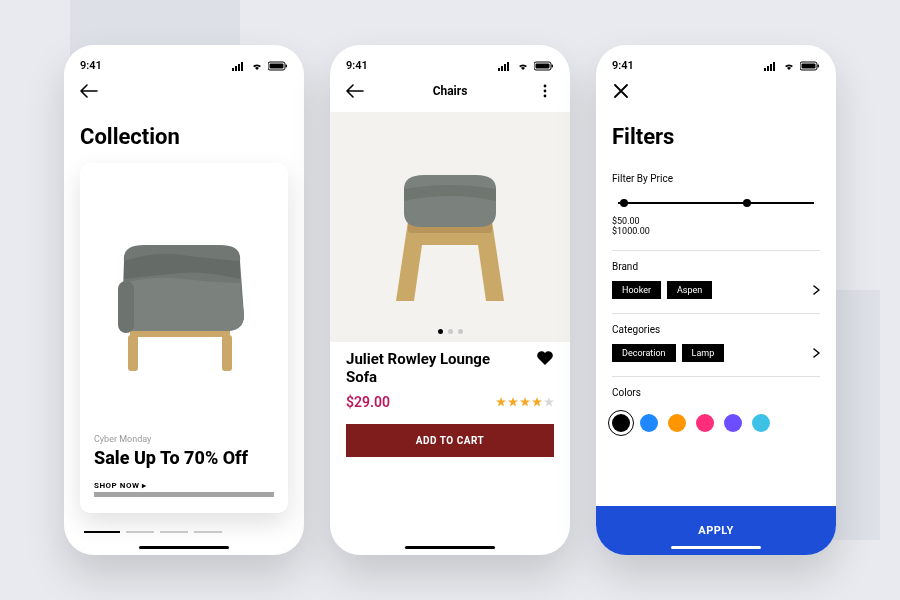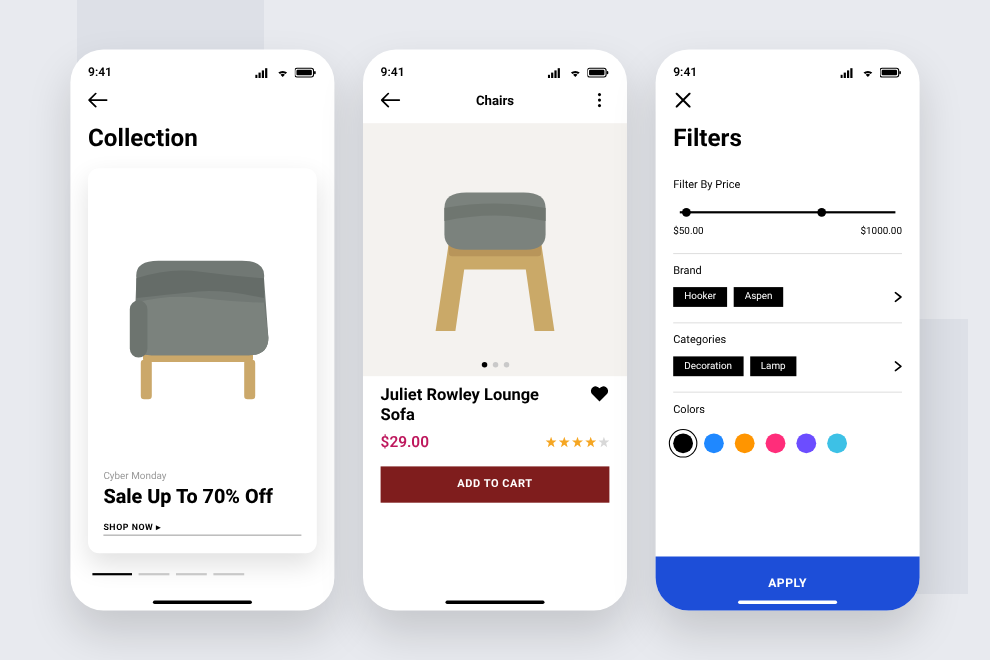--- a/index.html
+++ b/index.html
@@ -45,40 +45,40 @@
   .status-right svg { display:block; }
   .nav-bar {
     display: flex;
     align-items: center;
     justify-content: space-between;
     height: 22px;
     margin-bottom: 10px;
   }
   .nav-title { font-size: 12px; font-weight: 700; }
   .icon-btn { width:18px; height:18px; display:flex; align-items:center; justify-content:center; cursor:pointer; }
-  .heading { font-size: 22px; font-weight: 700; margin: 2px 0 14px 0; }
+  .heading { font-size: 22px; font-weight: 700; margin: 12px 0 14px 0; }
   
   .promo-card {
     background:#fff;
     border-radius: 10px;
     box-shadow: 0 10px 24px rgba(0,0,0,0.12);
     padding: 10px 14px 16px 14px;
     height: 350px;
     display:flex;
     flex-direction:column;
   }
   .promo-image {
     flex: 1;
     display:flex;
     align-items:center;
     justify-content:center;
   }
   .promo-eyebrow { font-size:9px; color:#9a9a9a; margin-top:6px; }
   .promo-title { font-size:18px; font-weight:800; line-height:1.2; margin-top:3px; }
-  .promo-cta { font-size:8px; font-weight:700; margin-top:12px; display:inline-block; border-bottom:1px solid #a3a3a3; padding-bottom:2px; letter-spacing:.5px; cursor:pointer; }
+  .promo-cta { font-size:8px; font-weight:700; margin-top:12px; display:inline-block; border-bottom:5px solid #a3a3a3; padding-bottom:2px; letter-spacing:.5px; cursor:pointer; }
   .pager { display:flex; gap:6px; margin-top:18px; justify-content:flex-start; padding-left:4px; }
   .pager span { height:1.5px; background:#c8c8c8; }
   .pager span.active { background:#000; }
   .home-indicator { position:absolute; bottom:6px; left:50%; transform:translateX(-50%); width:90px; height:3px; border-radius:3px; background:#000; }
   
   .product-image-wrap {
     height: 230px;
     margin: 0 -16px;
     display:flex;
     flex-direction:column;
@@ -102,21 +102,21 @@
     text-align:center;
     font-size:10px; font-weight:700;
     letter-spacing:.5px;
     padding:11px 0;
     cursor:pointer;
   }
   
   .section-label { font-size:10px; margin-top:10px; margin-bottom:8px; }
   .price-slider { position:relative; height:2px; background:#000; margin:10px 6px 8px 6px; }
   .price-slider .handle { position:absolute; top:50%; transform:translate(-50%,-50%); width:8px; height:8px; background:#000; border-radius:50%; cursor:pointer; }
-  .price-range-row { display:flex; justify-content:space-between; font-size:9px; margin-top:4px; }
+  .price-range-row { display:flex; font-size:9px; margin-top:4px;flex-direction:column; }
   .divider { height:1px; background:#e0e0e0; margin:14px 0 0 0; }
   .chip-row { display:flex; align-items:center; justify-content:space-between; }
   .chips { display:flex; gap:6px; }
   .chip { background:#000; color:#fff; font-size:9px; padding:4px 10px; cursor:pointer; }
   .chevron { cursor:pointer; }
   .color-row { display:flex; gap:10px; margin-top:8px; align-items:center; }
   .color-swatch { width:18px; height:18px; border-radius:50%; cursor:pointer; }
   .color-swatch.selected { outline:1px solid #000; outline-offset:3px; }
   .apply-btn {
     margin:auto -16px -16px -16px;

